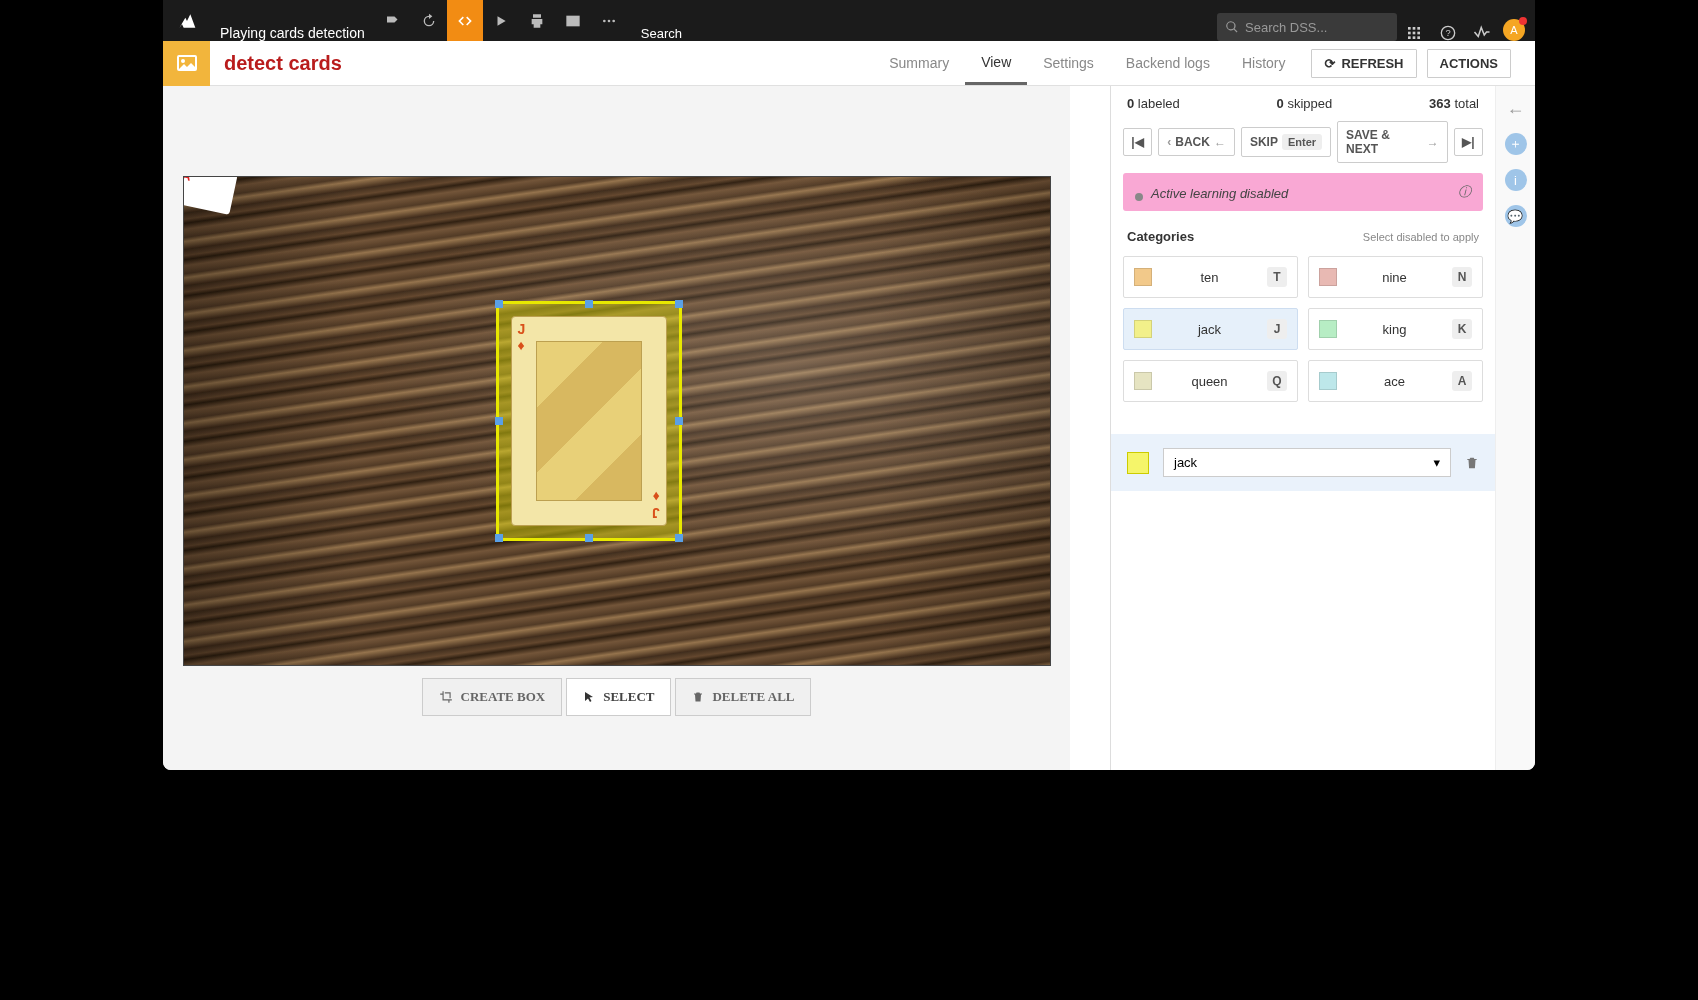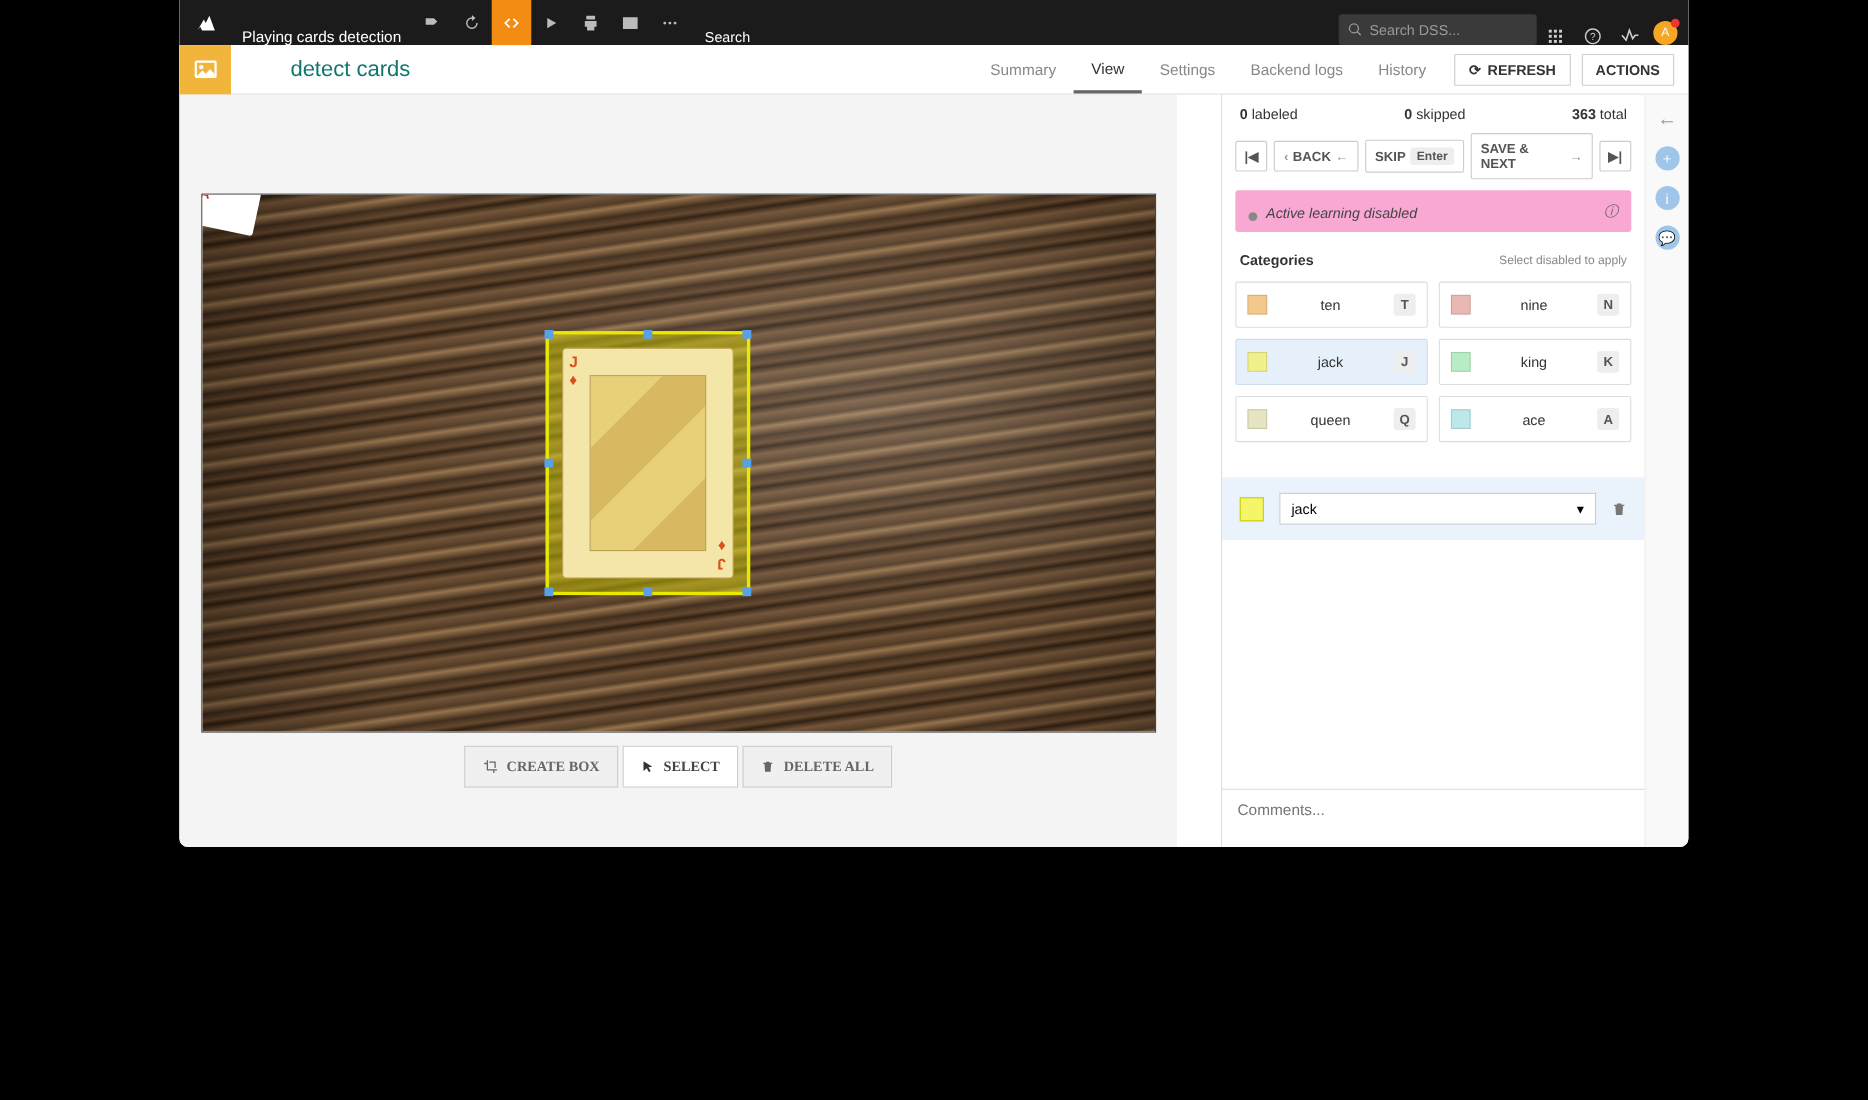--- a/index.html
+++ b/index.html
@@ -15,21 +15,21 @@
     .topbar .menu-text { padding: 0 14px; color: #fff; font-size: 13px; }
     .topbar .spacer { flex: 1; }
     .topbar .search { background: #3a3a3a; border-radius: 3px; height: 28px; width: 180px; display: flex; align-items: center; padding: 0 8px; color: #999; gap: 6px; }
     .topbar .right-icon { width: 34px; display: flex; align-items: center; justify-content: center; cursor: pointer; color:#ccc; fill:#ccc;}
     .topbar .avatar { width: 22px; height: 22px; border-radius: 50%; background: #f5a623; color: #fff; font-size: 11px; display: flex; align-items: center; justify-content: center; margin: 0 10px 0 4px; position: relative; }
     .topbar .avatar::after { content:""; position:absolute; top:-2px; right:-2px; width:8px; height:8px; background:#e33; border-radius:50%; }
 
     
     .subheader { height: 45px; background: #fff; border-bottom: 1px solid #e0e0e0; display: flex; align-items: center; }
     .subheader .icon-square { width: 47px; height: 45px; background: #f2b53c; display: flex; align-items: center; justify-content: center; }
-    .subheader .page-title { font-size: 20px; color: #0f766e; padding: 0 14px; font-weight: 400; margin-left: 40px; }
+    .subheader .page-title { font-size: 20px; color: #b91c1c; padding: 0 14px; font-weight: 700; }
     .subheader .spacer { flex: 1; }
     .subheader .tabs { display: flex; align-items: stretch; height: 100%; }
     .subheader .tab { padding: 0 16px; color: #888; font-size: 14px; display: flex; align-items: center; cursor: pointer; }
     .subheader .tab.active { color: #333; border-bottom: 3px solid #666; font-weight: 500; }
     .subheader .btn { border: 1px solid #ccc; background: #fff; padding: 6px 12px; font-size: 13px; font-weight: 600; margin-left: 10px; border-radius: 1px; cursor: pointer; display: flex; align-items: center; gap: 6px; color:#333; }
     .subheader .btn.refresh .ic { font-size: 13px; }
     .right-rail { width: 40px; background: #f9f9f9; border-left: 1px solid #eee; display: flex; flex-direction: column; align-items: center; padding-top: 12px; gap: 14px; }
     .right-rail .circ { width: 22px; height: 22px; border-radius: 50%; display:flex; align-items:center; justify-content:center; font-size:13px; color:#fff; cursor:pointer;}
     .right-rail .arrow-back { color:#999; font-size:18px; cursor:pointer; }
 
@@ -188,21 +188,21 @@
       <div class="tab">Summary</div>
       <div class="tab active">View</div>
       <div class="tab">Settings</div>
       <div class="tab">Backend logs</div>
       <div class="tab">History</div>
     </div>
     <div class="btn refresh">
       <span class="ic">⟳</span>
       <span>REFRESH</span>
     </div>
-    <div class="btn" style="margin-right:13px">ACTIONS</div>
+    <div class="btn" style="margin-right:24px">ACTIONS</div>
   </div>
 
   <div class="main-row">
     <div class="canvas-area">
       <div class="image-frame">
         <div class="wood-bg"></div>
         <div class="card-peek"></div>
         <div class="bbox">
           <div class="card-face">
             <div class="corner c1"><span>J</span><br><span class="suit">♦</span></div>
@@ -313,21 +313,20 @@
           <span>▾</span>
         </div>
         <span class="trash">
           <svg width="14" height="16" viewBox="0 0 24 24">
               <path fill="#777" d="M6 7h12l-1 14H7zM9 3h6l1 2h4v2H4V5h4z"></path>
             </svg>
         </span>
       </div>
 
       <div class="filler"></div>
-      <textarea class="comments" placeholder="Comments..." style=""></textarea>
     </div>
 
     <div class="right-rail">
       <div class="arrow-back">←</div>
       <div class="circ" style="background:#9fc5e8">＋</div>
       <div class="circ" style="background:#9fc5e8">i</div>
       <div class="circ" style="background:#9fc5e8">💬</div>
     </div>
   </div>
 </div>

